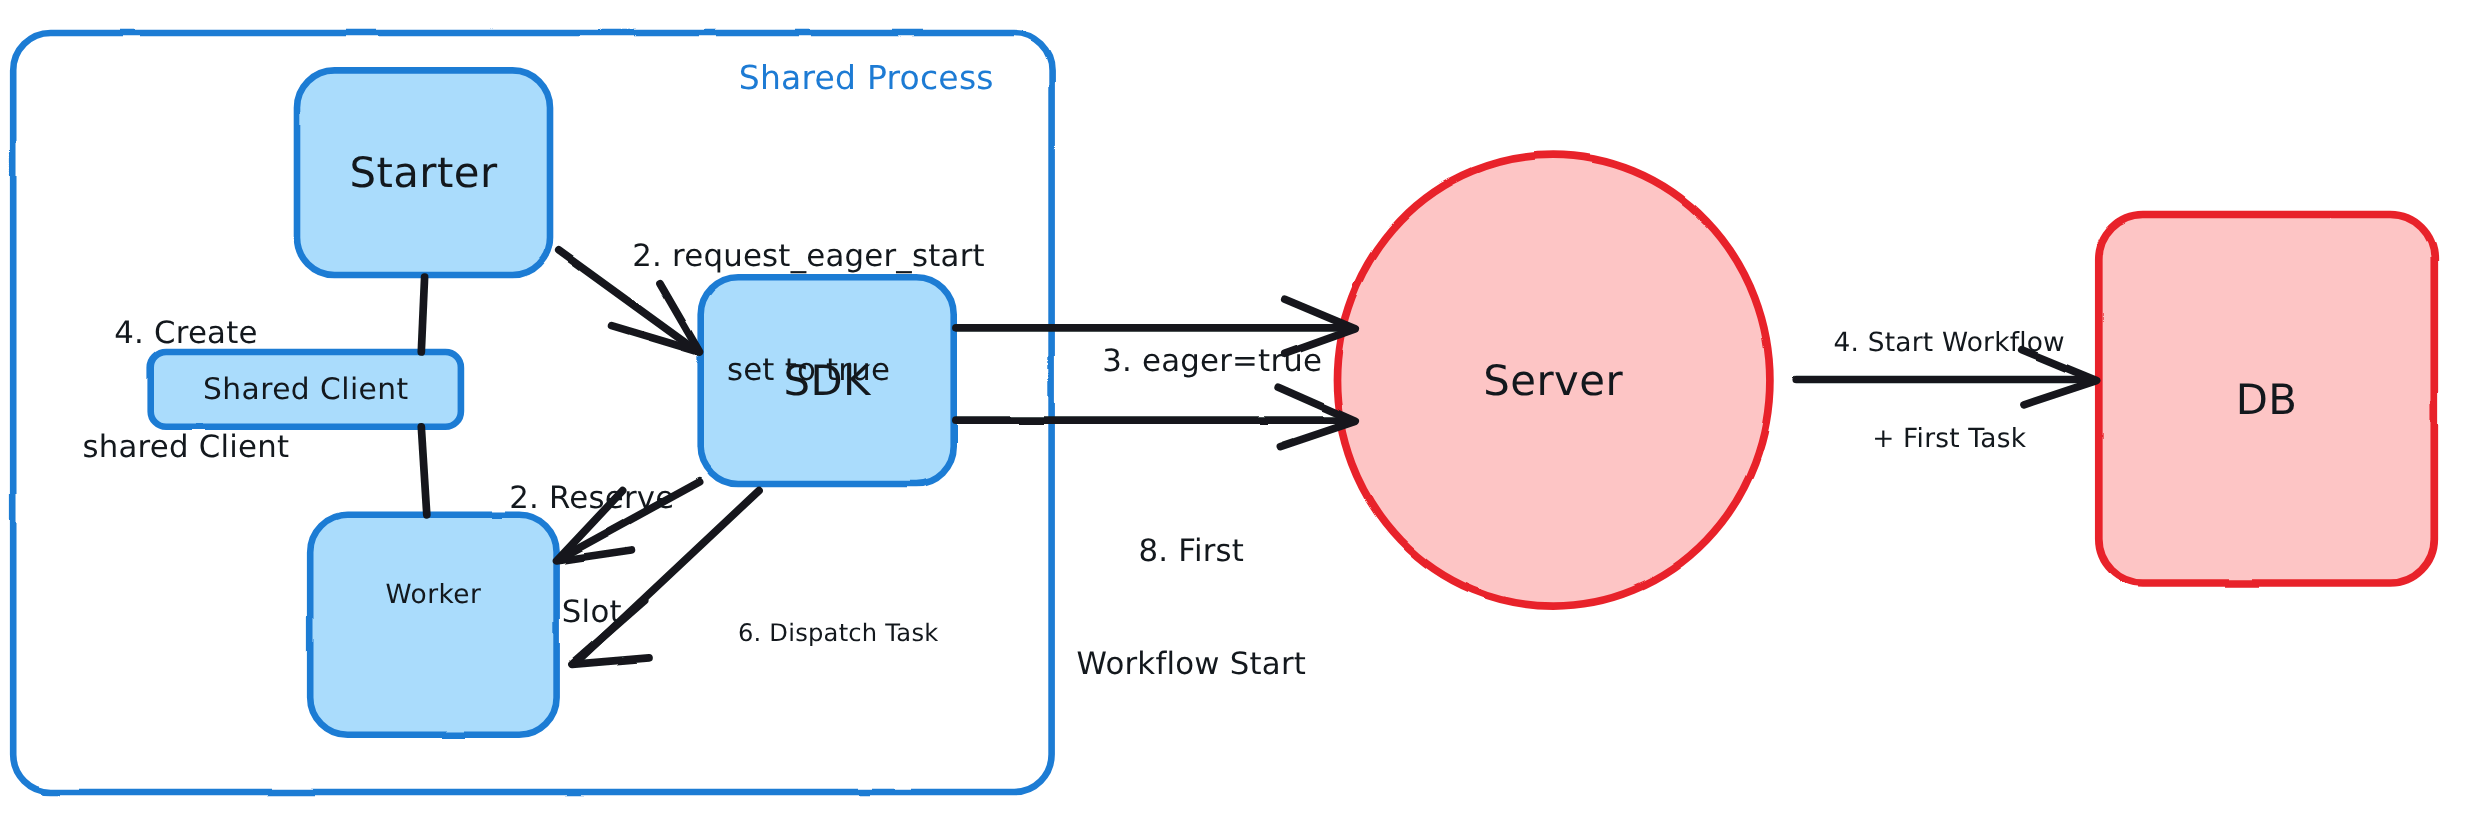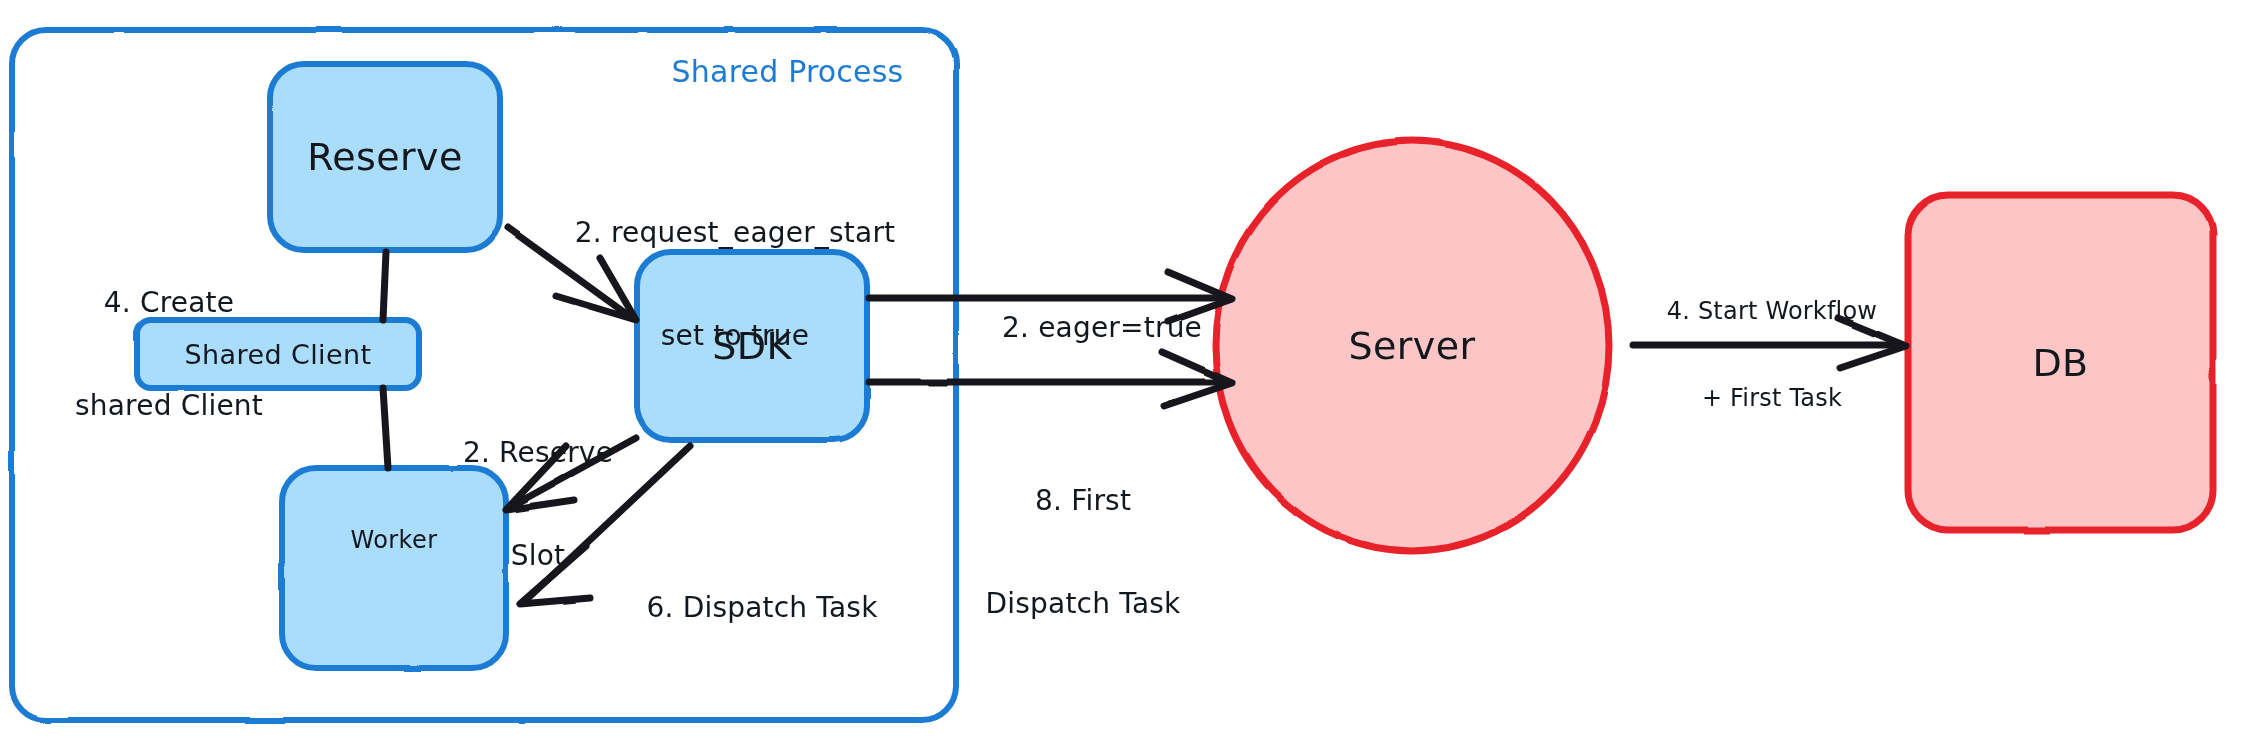--- a/index.html
+++ b/index.html
@@ -80,21 +80,21 @@
       <path d="M 636 438 L 512 506"></path>
       <path d="M 566 446 L 506 510 L 574 500"></path>
 
       <path d="M 690 446 L 526 600"></path>
       <path d="M 586 546 L 520 604 L 590 598"></path>
     </g>
   </svg>
 
   <div class="lbl" style="left:655px; top:54px; width:265px; font-size:30px; color:#1d7bd4;">Shared Process</div>
 
-  <div class="node-text" style="left:270px; top:64px; width:230px; height:186px; font-size:38px;">Reserve</div>
+  <div class="node-text" style="left:270px; top:64px; width:230px; height:186px; font-size:38px;">Starter</div>
 
   <div class="node-text" style="left:137px; top:320px; width:282px; height:68px; font-size:27px;">Shared Client</div>
 
   <div class="node-text" style="left:282px; top:440px; width:224px; height:200px; font-size:24px;">Worker</div>
 
   <div class="node-text" style="left:637px; top:252px; width:230px; height:188px; font-size:38px;">SDK</div>
 
   <div class="node-text" style="left:1215px; top:141px; width:394px; height:410px; font-size:38px;">Server</div>
 
   <div class="node-text" style="left:1908px; top:195px; width:305px; height:335px; font-size:38px;">DB</div>
@@ -108,30 +108,30 @@
     <div>2. request_eager_start</div>
     <div>set to true</div>
   </div>
 
   <div class="lbl" style="left:438px; top:368px; width:200px; font-size:28px;">
     <div>2. Reserve</div>
     <div>Slot</div>
   </div>
 
   <div class="lbl" style="left:962px; top:243px; width:280px; font-size:28px;">
-    <div>2. eager=true</div>
+    <div>3. eager=true</div>
   </div>
 
   <div class="lbl" style="left:1612px; top:238px; width:320px; font-size:24px;">
     <div>4. Start Workflow</div>
     <div>+ First Task</div>
   </div>
 
   <div class="lbl" style="left:938px; top:416px; width:290px; font-size:28px;">
     <div>8. First</div>
-    <div>Dispatch Task</div>
+    <div>Workflow Start</div>
   </div>
 
-  <div class="lbl" style="left:612px; top:523px; width:300px; font-size:28px;">
+  <div class="lbl" style="left:612px; top:510px; width:300px; font-size:22px;">
     <div>6. Dispatch Task</div>
   </div>
 
 </div>
 
 </body></html>

